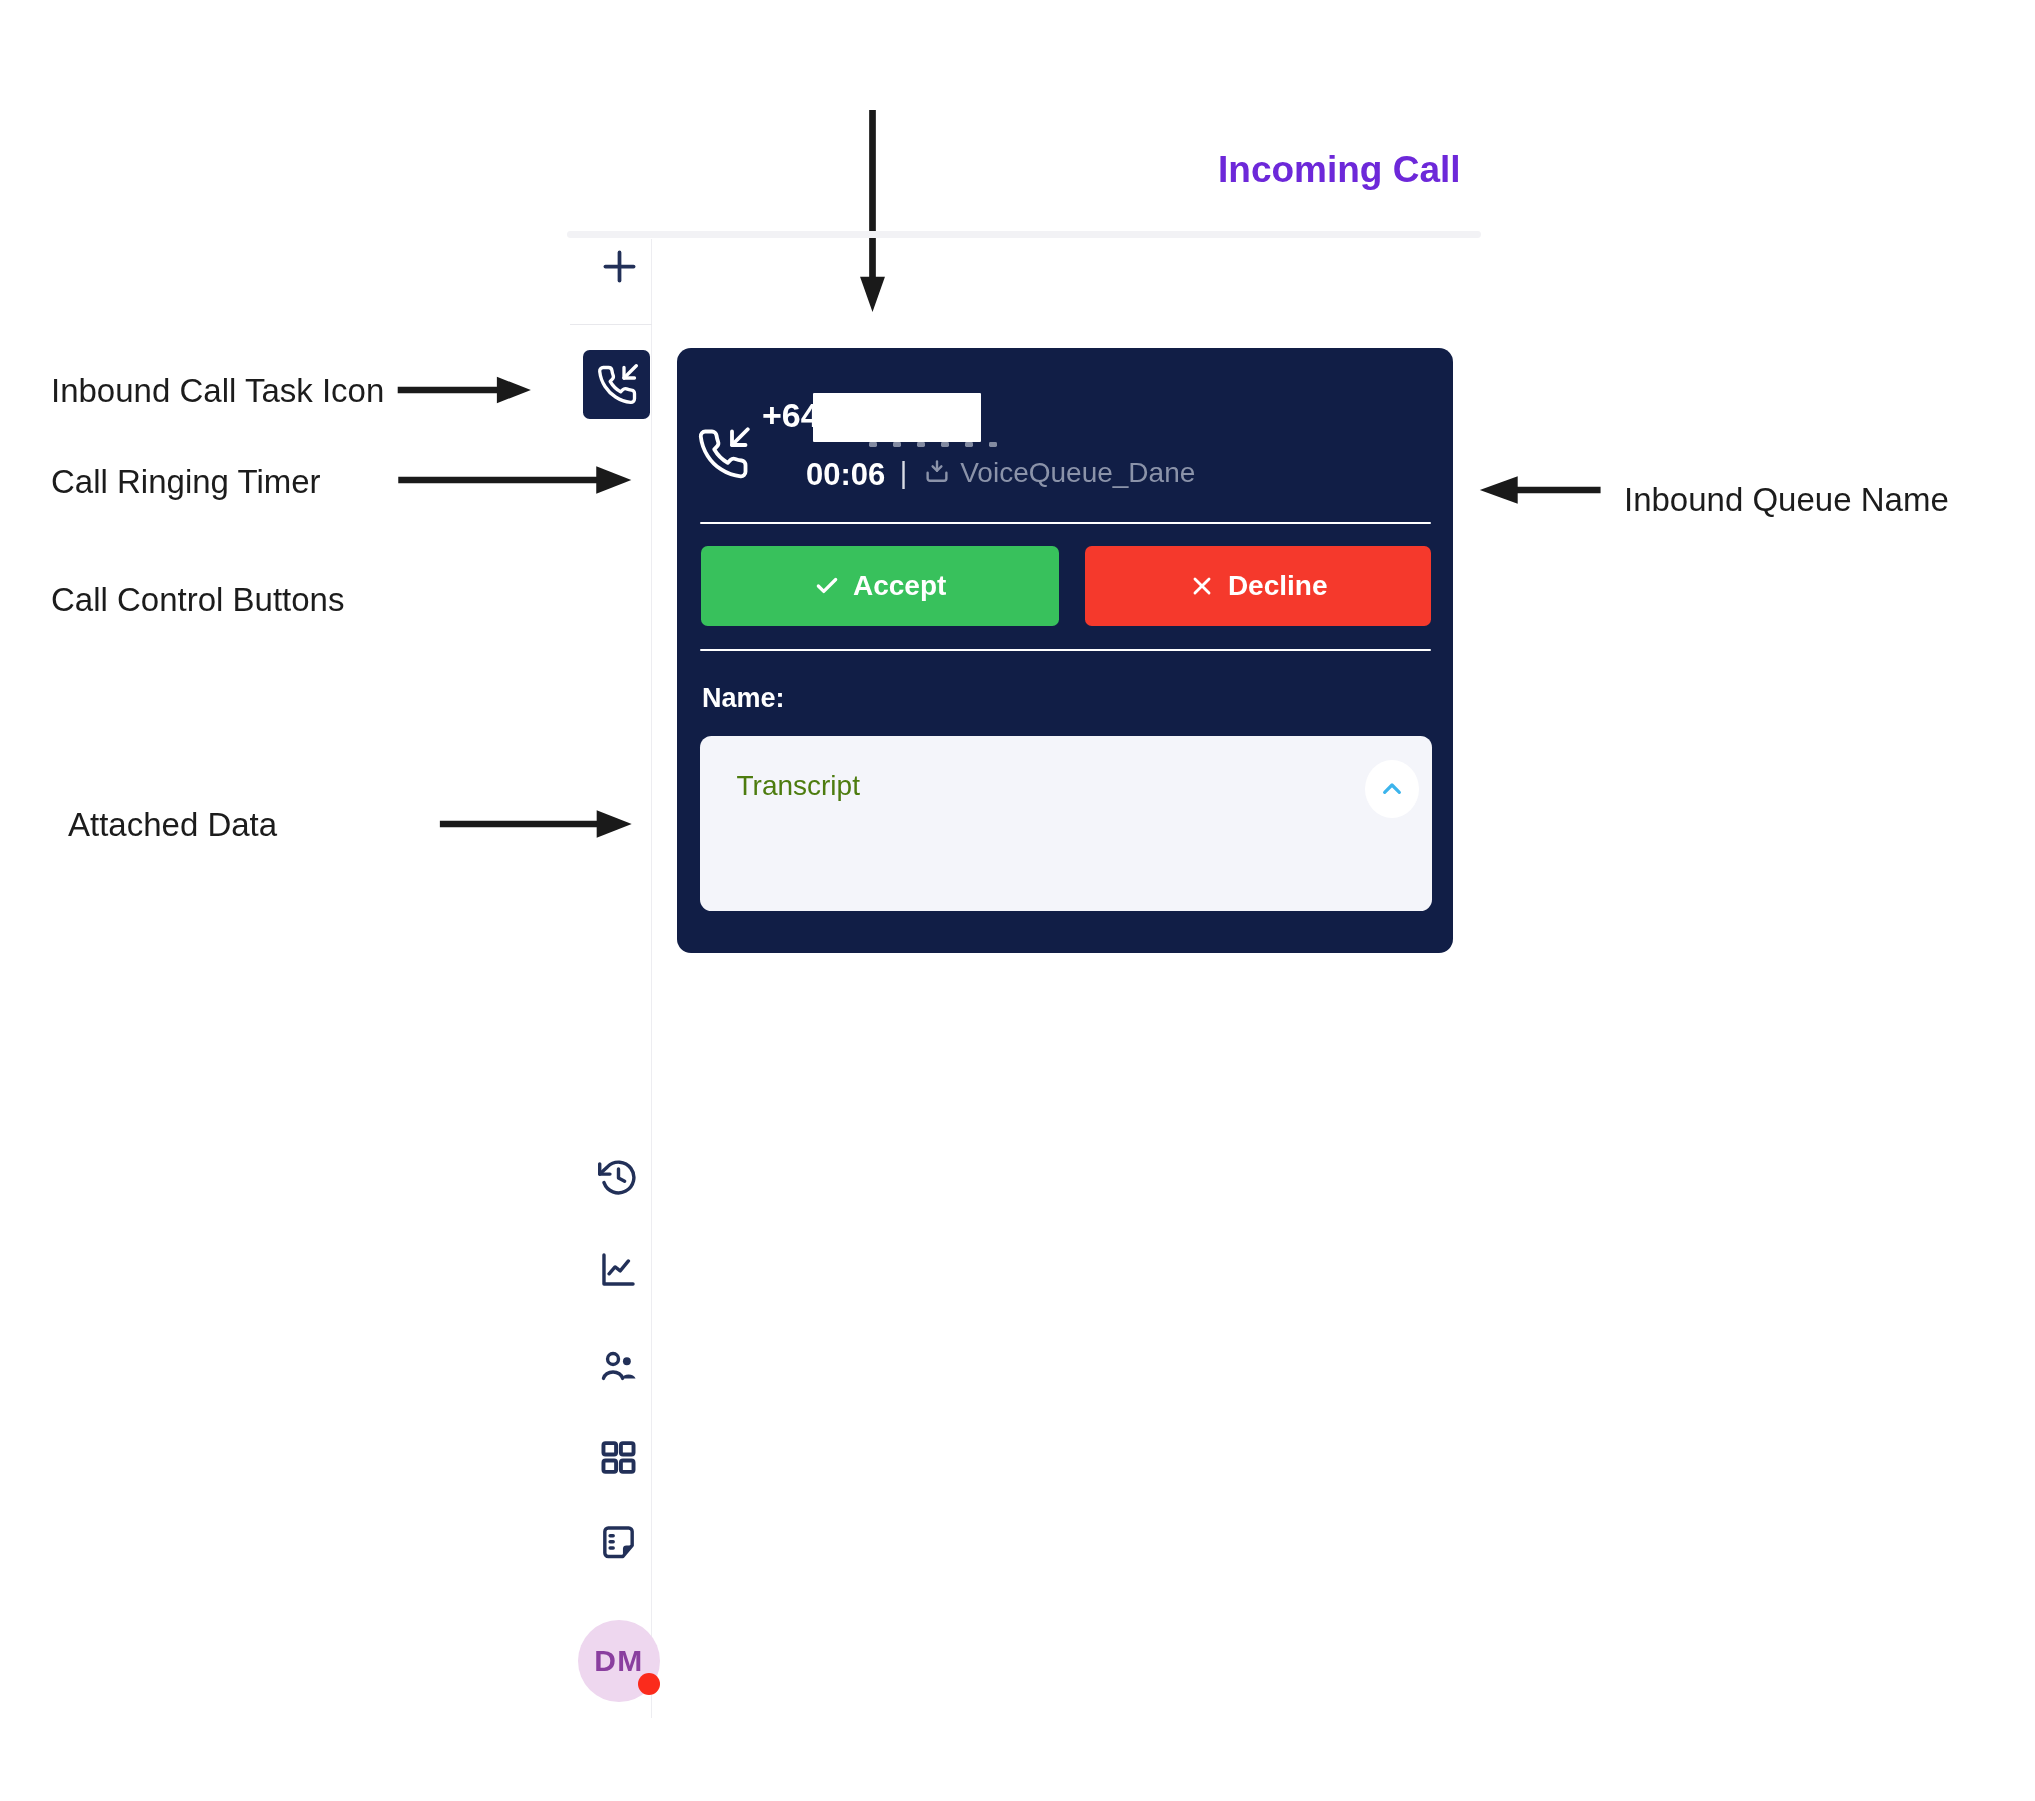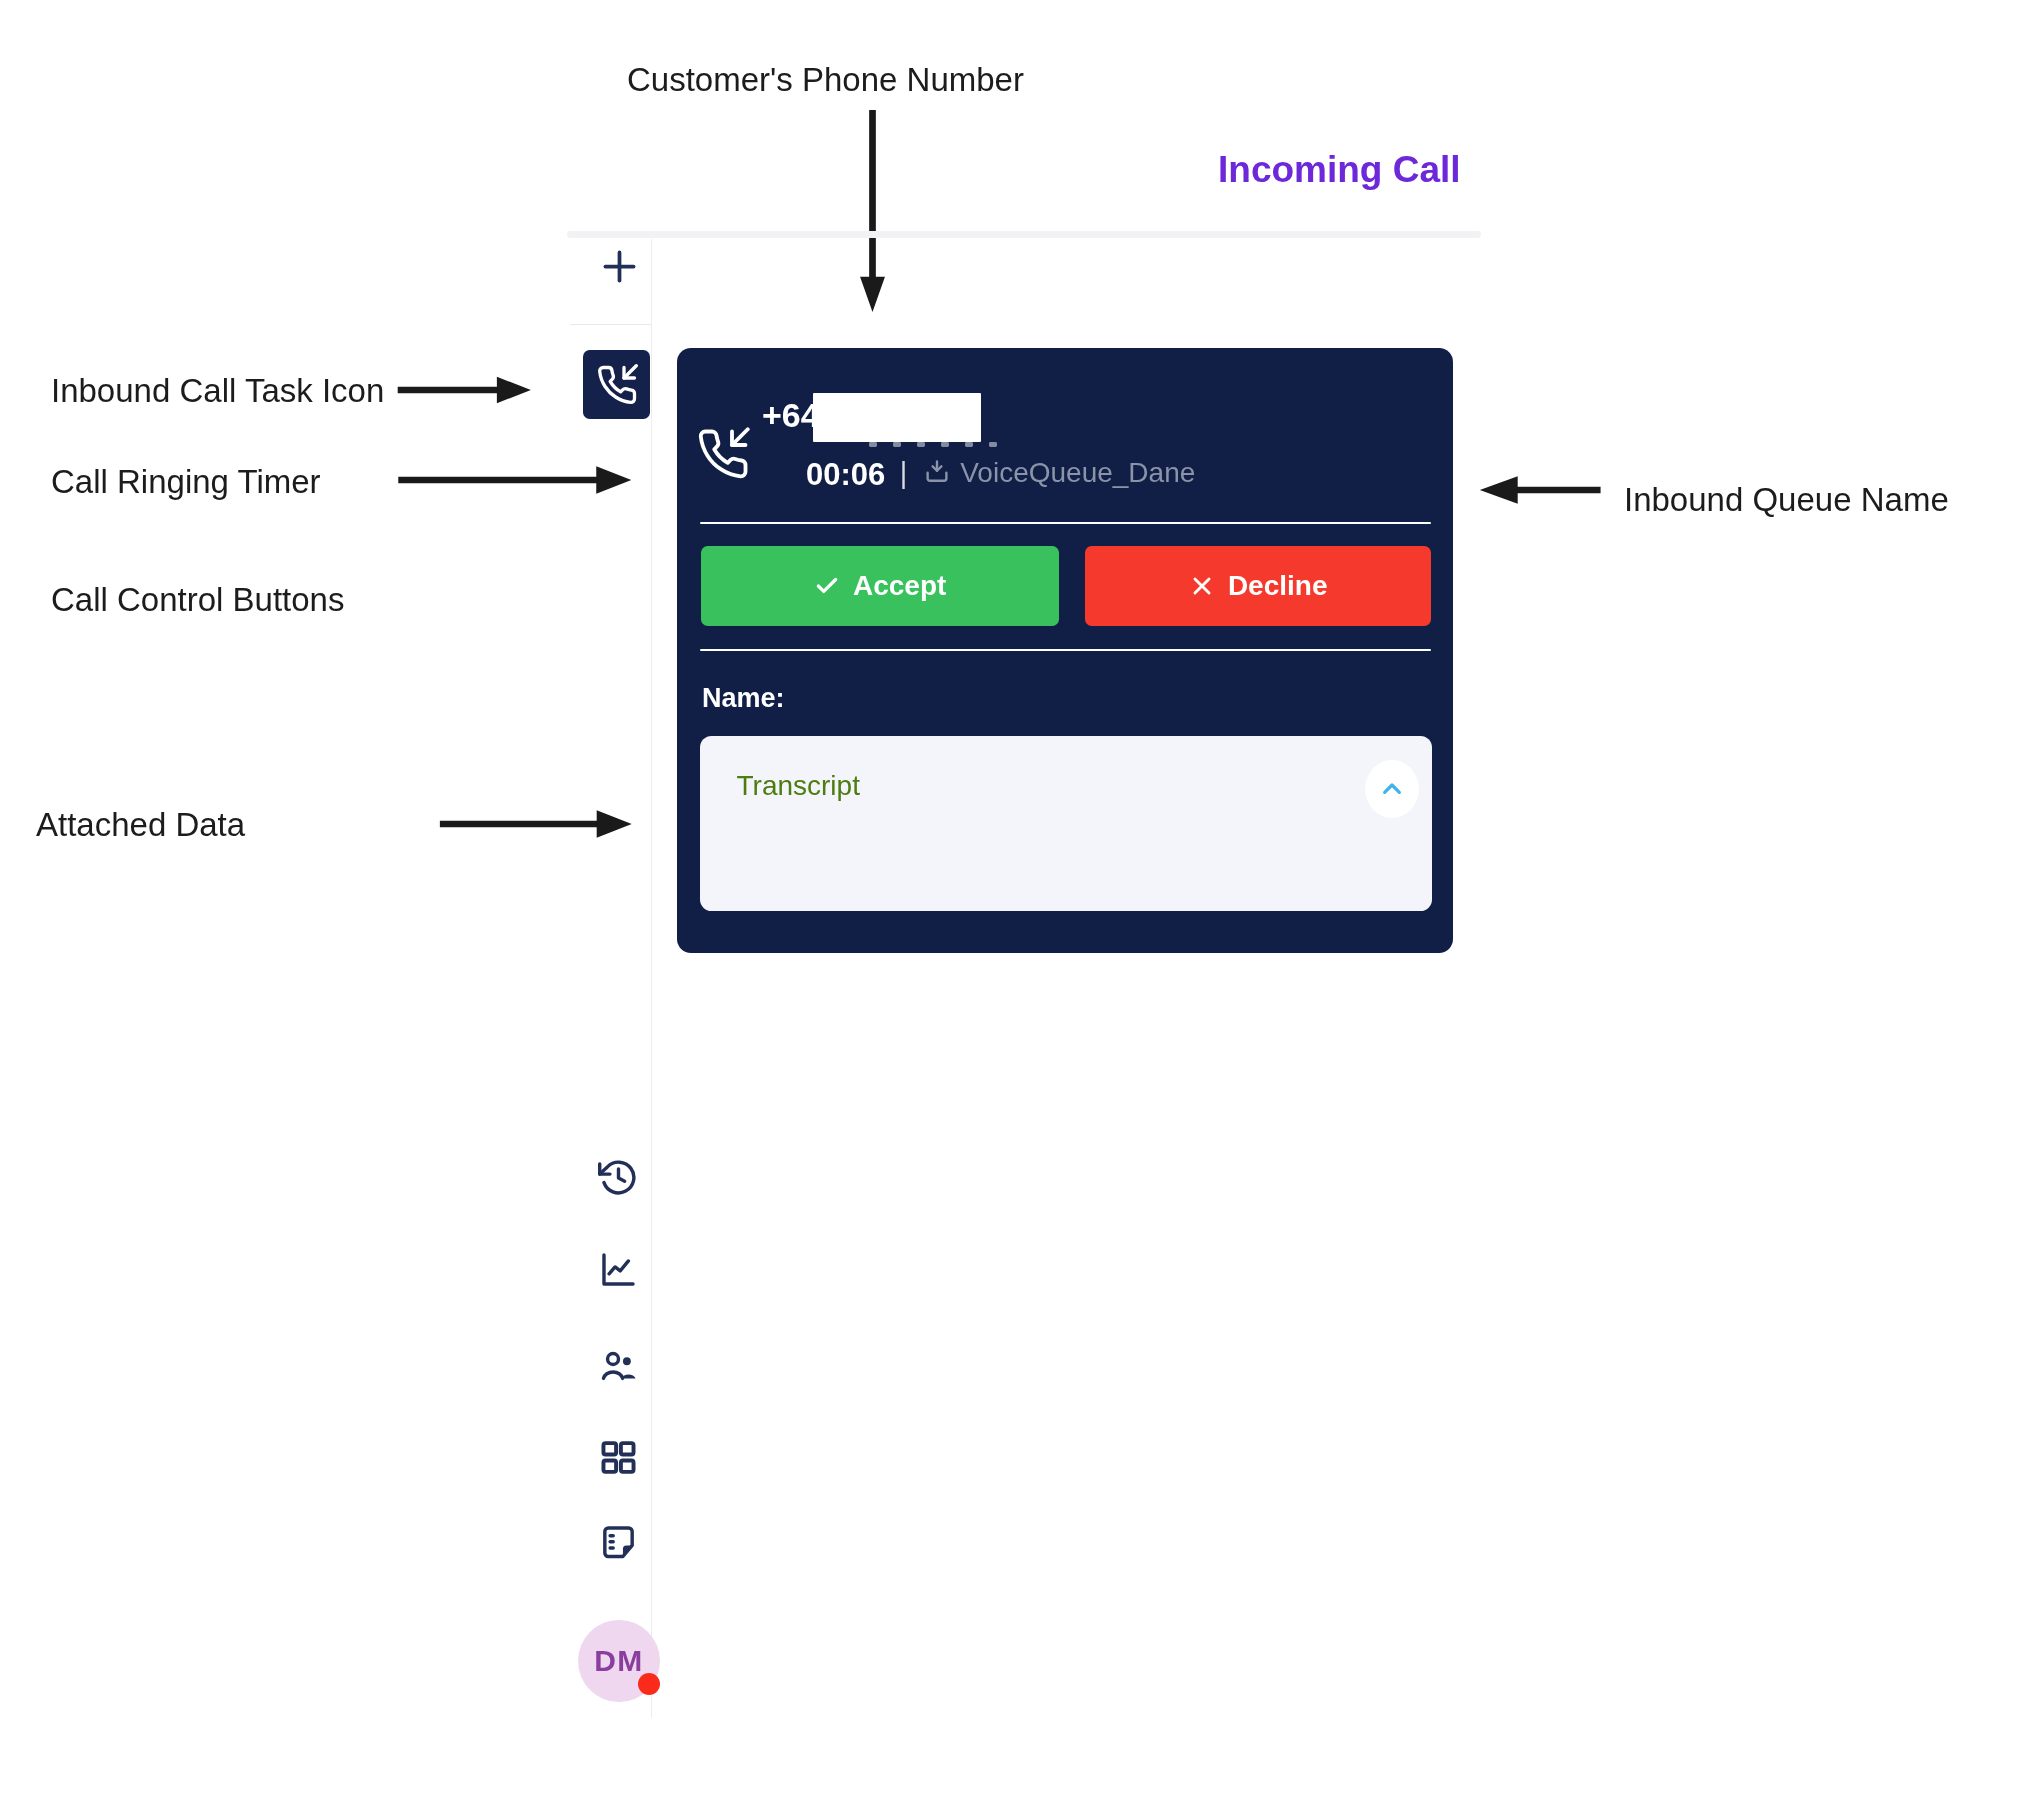--- a/index.html
+++ b/index.html
@@ -75,25 +75,24 @@
     position:absolute;left:27px;top:94px;width:678px;height:59px;background:#ffffff;
     border:1px solid #e9eaf0;border-radius:6.7px;display:flex;align-items:center;
   }
   .attached-value{margin-left:34px;font-size:24px;color:#2a3550;}
 </style>
 </head>
 <body>
 
 <div class="canvas">
 
-  <div class="anno" style="left:627px;top:61px;">Customer's Phone Number</div>
   <div class="anno" style="left:51px;top:372px;">Inbound Call Task Icon</div>
   <div class="anno" style="left:51px;top:463px;">Call Ringing Timer</div>
   <div class="anno" style="left:51px;top:581px;">Call Control Buttons</div>
-  <div class="anno" style="left:36px;top:806px;">Attached Data</div>
+  <div class="anno" style="left:68px;top:806px;">Attached Data</div>
   <div class="anno" style="left:1624px;top:472px;margin-top:9px;">Inbound Queue Name</div>
 
   <svg class="arrow" style="left:857px;top:108px;" width="31" height="206" viewBox="0 0 64 430">
     <line x1="32" y1="4" x2="32" y2="362" stroke="#1a1a1a" stroke-width="14"></line>
     <polygon points="6,352 58,352 32,426" fill="#1a1a1a"></polygon>
   </svg>
   <svg class="arrow" style="left:397px;top:373px;" width="136" height="34" viewBox="0 0 285 72">
     <line x1="0" y1="36" x2="218" y2="36" stroke="#1a1a1a" stroke-width="14"></line>
     <polygon points="210,8 210,64 282,36" fill="#1a1a1a"></polygon>
   </svg>

